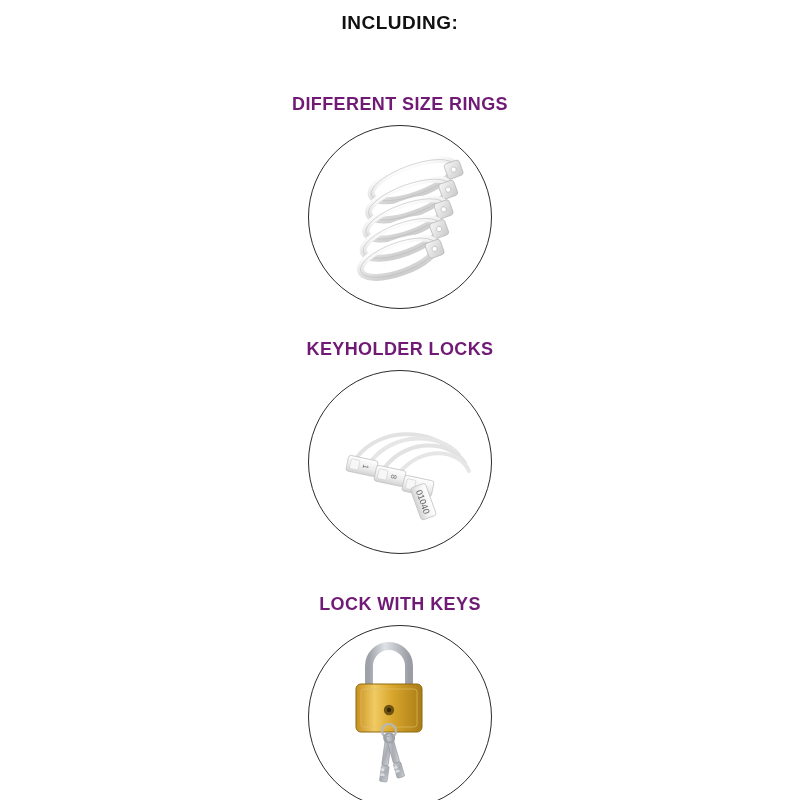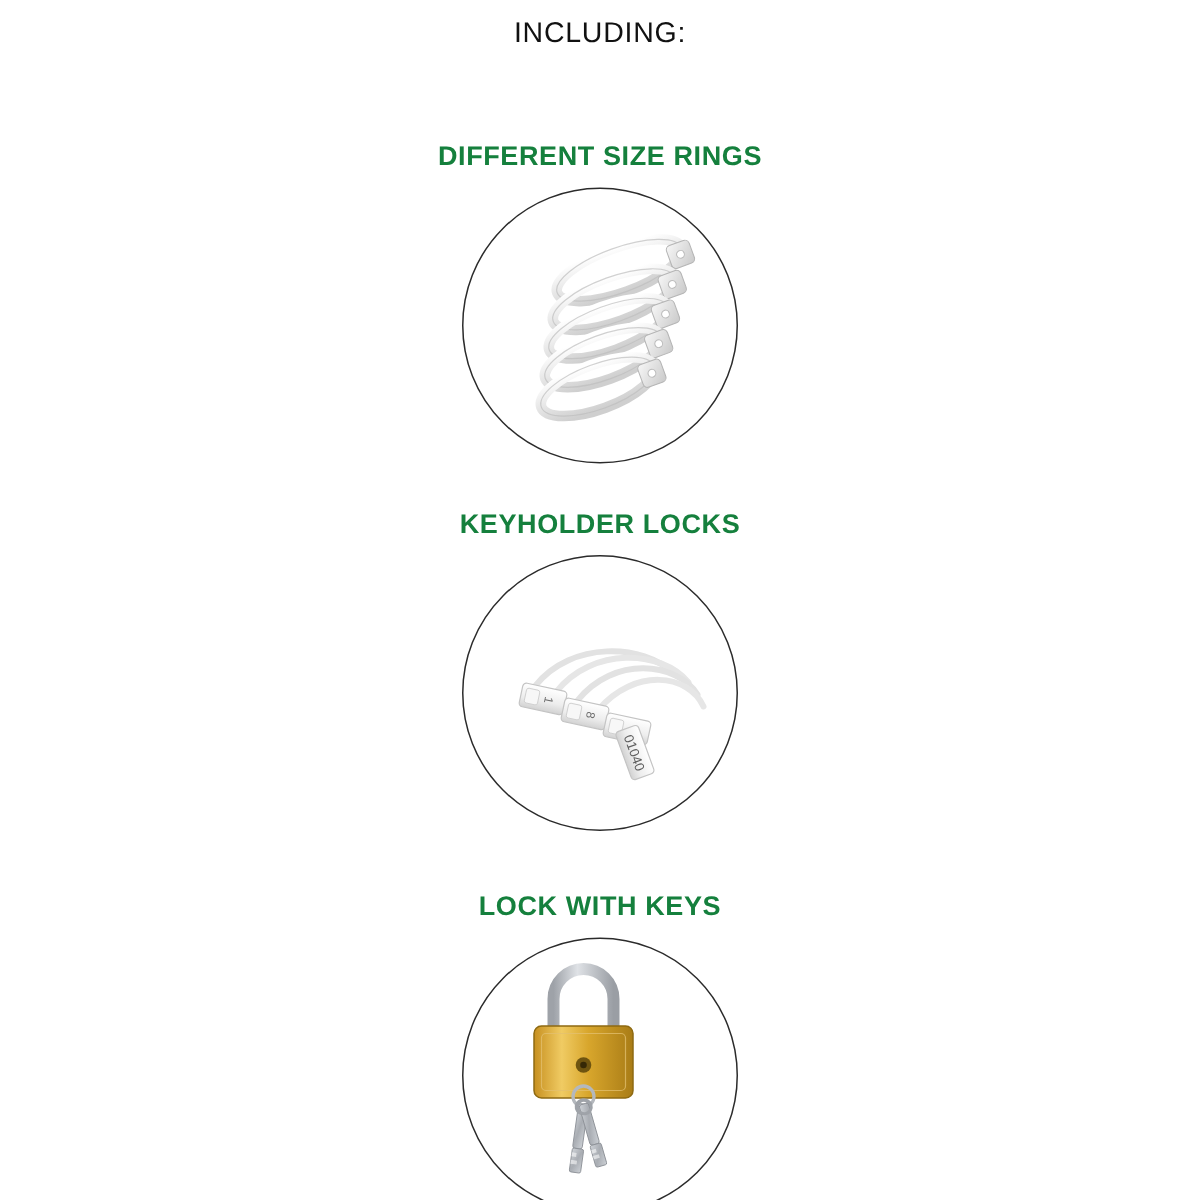--- a/index.html
+++ b/index.html
@@ -21,41 +21,41 @@
     height: 800px;
     position: relative;
     background: #ffffff;
     display: flex;
     flex-direction: column;
     align-items: center;
   }
 
   .main-title {
     font-size: 19px;
-    font-weight: normal;
+    font-weight: bold;
     letter-spacing: 0.5px;
     text-align: right;
     margin-top: 12px;
     color: #111111;
     text-transform: uppercase;
   }
 
   .section {
     width: 100%;
     display: flex;
     flex-direction: column;
     align-items: center;
   }
 
   .section-title {
     font-size: 18px;
     font-weight: bold;
     letter-spacing: 0.4px;
     text-align: center;
-    color: #15803d;
+    color: #701a75;
     text-transform: uppercase;
   }
 
   .circle-wrap {
     position: relative;
     display: flex;
     align-items: center;
     justify-content: center;
   }
 

